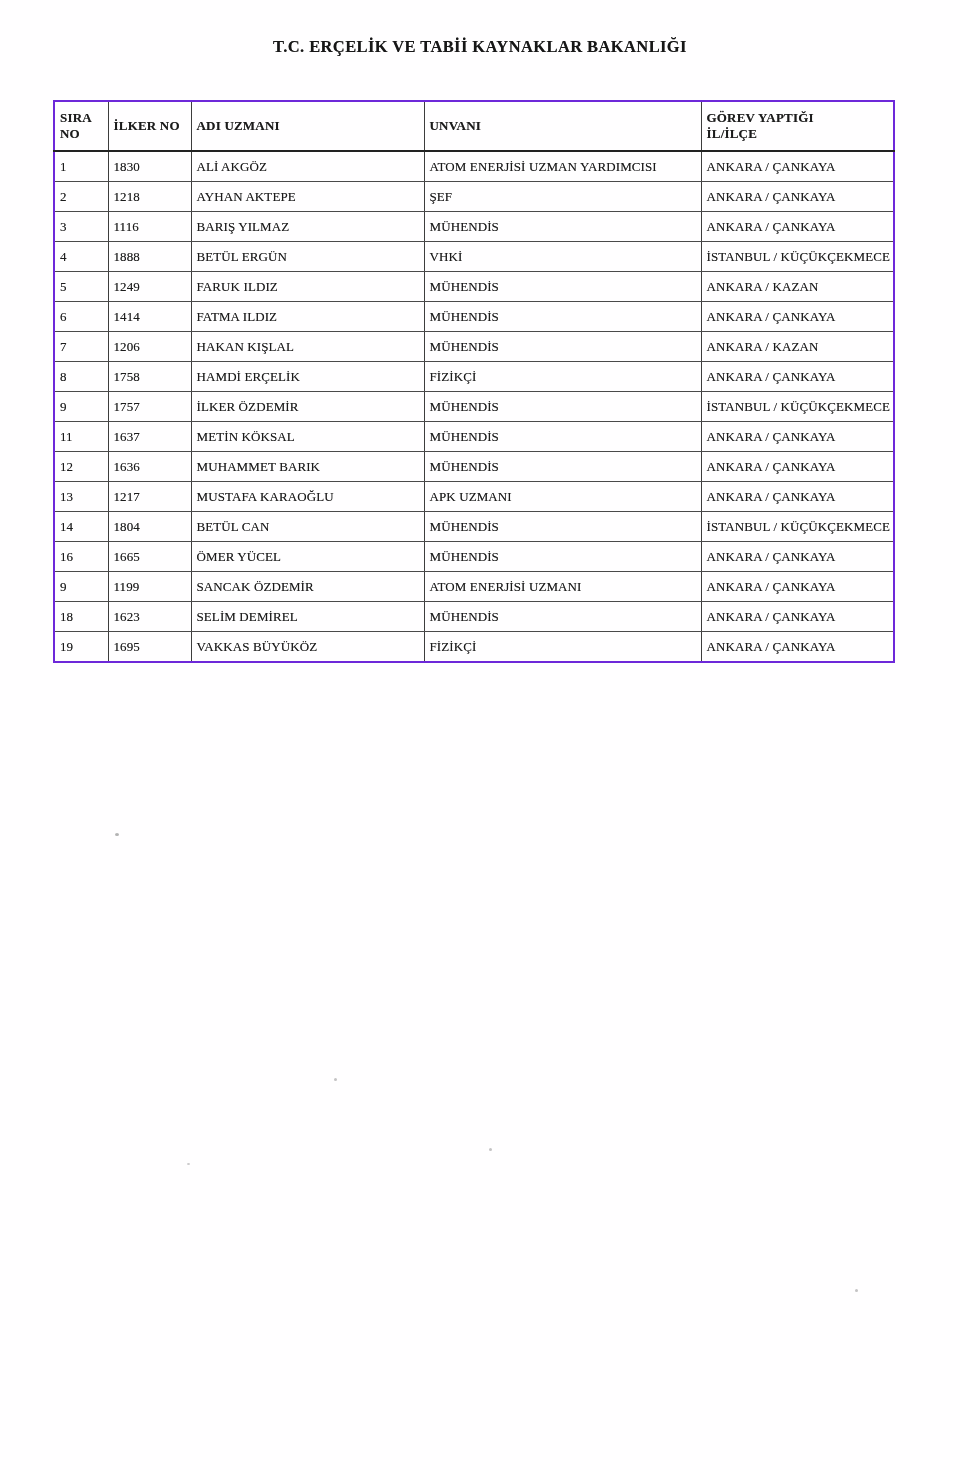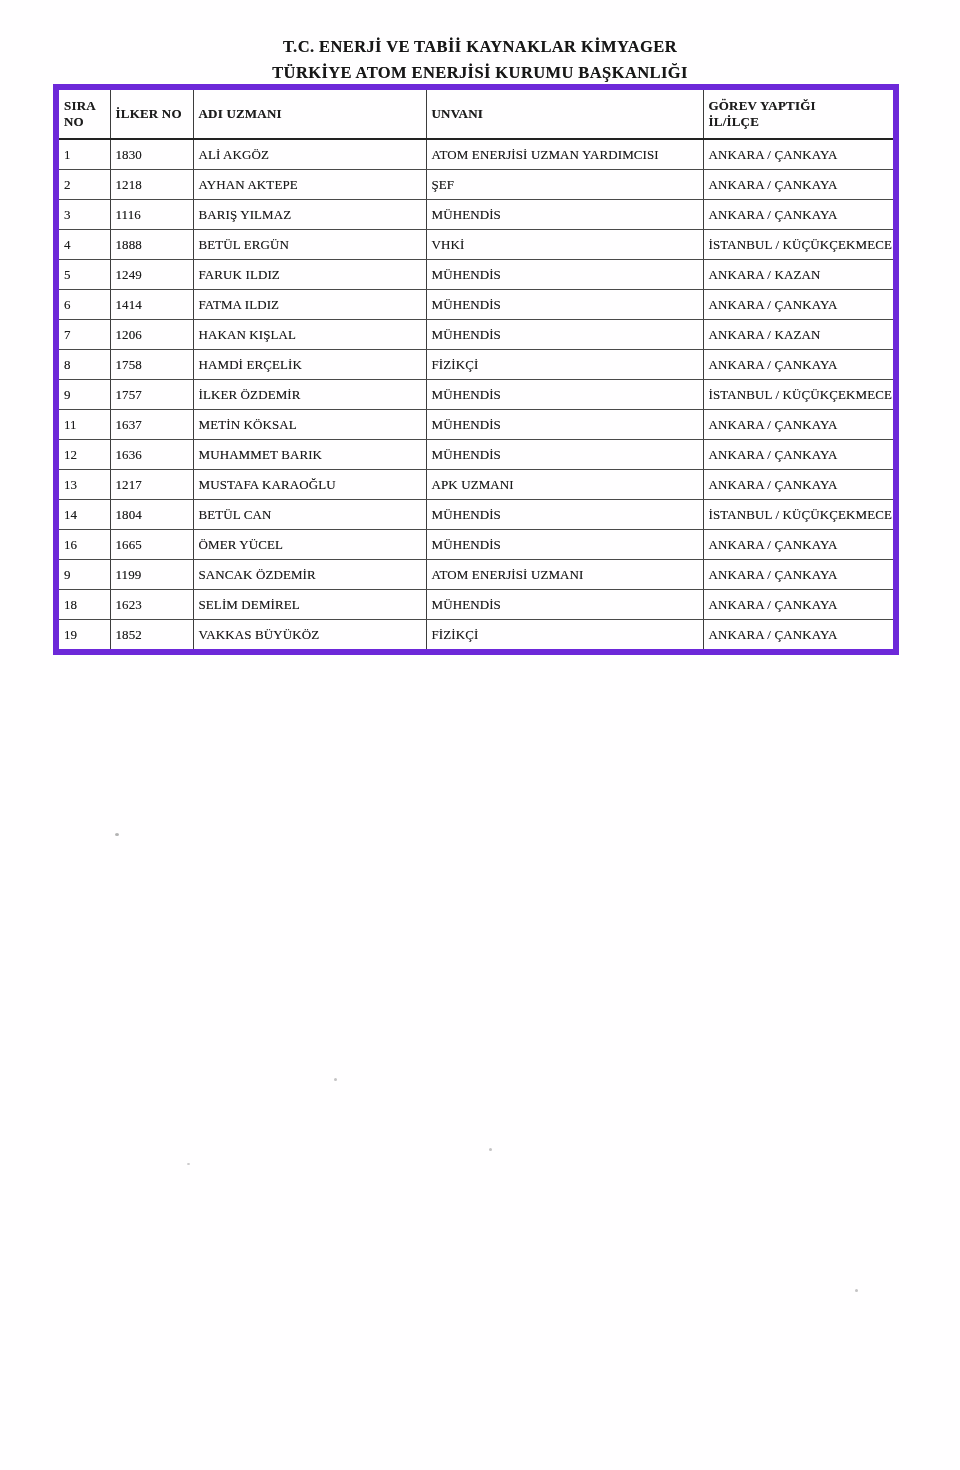--- a/index.html
+++ b/index.html
@@ -25,25 +25,25 @@
     font-weight: bold;
     font-size: 16.5px;
     line-height: 1.55;
     letter-spacing: 0.4px;
     color: #171717;
     text-shadow: 0 0 0.6px rgba(20,20,20,0.55);
   }
   table.roster {
     position: absolute;
     left: 53px;
-    top: 84px;
+    top: 100px;
     width: 840px;
     border-collapse: collapse;
     table-layout: fixed;
-    border: 6px solid #6d28d9;
+    border: 2px solid #6d28d9;
     text-shadow: 0 0 0.5px rgba(25,25,25,0.5);
   }
   col.c1 { width: 54px; }
   col.c2 { width: 83px; }
   col.c3 { width: 233px; }
   col.c4 { width: 277px; }
   col.c5 { width: 193px; }
   table.roster th, table.roster td {
     border: 1px solid #3d3d3d;
     border-bottom-color: #4a4a4a;
@@ -81,22 +81,21 @@
   .speck.s3 { left: 489px; top: 1148px; width: 3px; height: 3px; opacity: 0.5; }
   .speck.s4 { left: 187px; top: 1163px; width: 3px; height: 2px; opacity: 0.45; }
   .speck.s5 { left: 855px; top: 1289px; width: 3px; height: 3px; opacity: 0.5; }
 </style>
 </head>
 <body>
 
 <div class="page">
 
   <div class="doc-title">
-    <div>T.C. ENERJİ VE TABİİ KAYNAKLAR KİMYAGER</div>
-    <div>TÜRKİYE ATOM ENERJİSİ KURUMU BAŞKANLIĞI</div>
+    <div>T.C. ERÇELİK VE TABİİ KAYNAKLAR BAKANLIĞI</div>
   </div>
 
   <table class="roster">
     <colgroup>
       <col class="c1">
         <col class="c2">
         <col class="c3">
         <col class="c4">
         <col class="c5">
     </colgroup>
@@ -219,21 +218,21 @@
         </tr>
         <tr>
           <td>18</td>
           <td>1623</td>
           <td>SELİM DEMİREL</td>
           <td>MÜHENDİS</td>
           <td>ANKARA / ÇANKAYA</td>
         </tr>
         <tr>
           <td>19</td>
-          <td>1852</td>
+          <td>1695</td>
           <td>VAKKAS BÜYÜKÖZ</td>
           <td>FİZİKÇİ</td>
           <td>ANKARA / ÇANKAYA</td>
         </tr>
       </tbody>
   </table>
 
   <div class="speck s1"></div>
   <div class="speck s2"></div>
   <div class="speck s3"></div>

